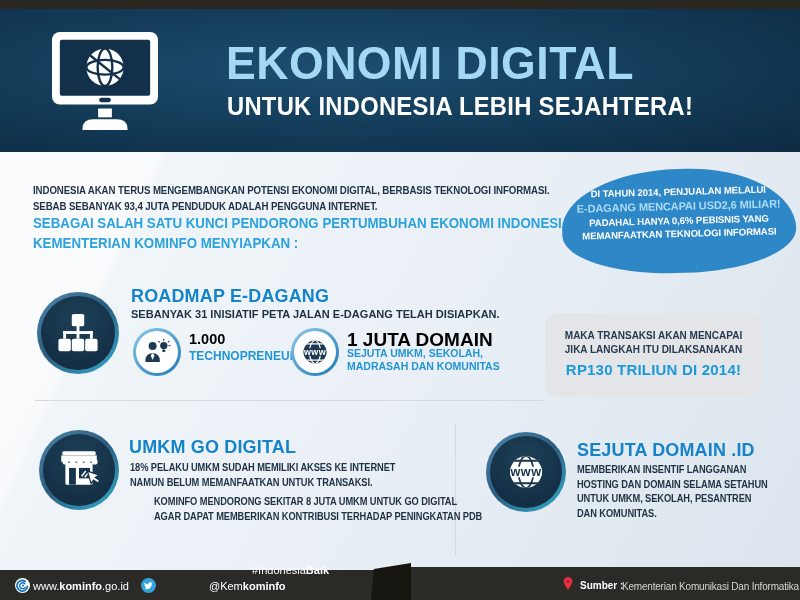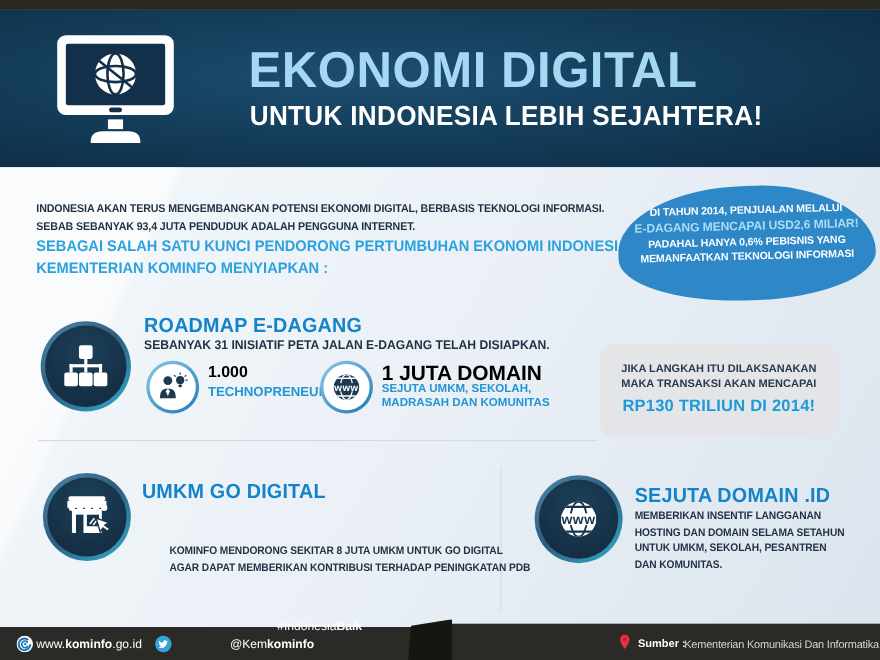--- a/index.html
+++ b/index.html
@@ -231,22 +231,22 @@
         <text x="20" y="23.6" text-anchor="middle" font-family="Liberation Sans, sans-serif" font-size="10.5" font-weight="bold" fill="#ffffff" letter-spacing="0.5">www</text>
       </svg>
     </div>
   </div>
   <div class="abs stat-value sv2">1 JUTA DOMAIN</div>
   <div class="abs stat-label sl2a">SEJUTA UMKM, SEKOLAH,</div>
   <div class="abs stat-label sl2b">MADRASAH DAN KOMUNITAS</div>
 
   <div class="abs proj">
     <div class="proj-inner">
+      <div class="proj-line">MAKA TRANSAKSI AKAN MENCAPAI</div>
       <div class="proj-line">JIKA LANGKAH ITU DILAKSANAKAN</div>
-      <div class="proj-line">MAKA TRANSAKSI AKAN MENCAPAI</div>
       <div class="proj-hl">RP130 TRILIUN DI 2014!</div>
     </div>
   </div>
 
   <div class="abs div-h"></div>
   <div class="abs div-v"></div>
 
   <div class="abs big-circle umkm-circle">
     <div class="inner">
       <svg width="46" height="46" viewBox="0 0 44 44">
@@ -264,20 +264,24 @@
         <rect x="22" y="20" width="10.5" height="10" fill="#16344c"></rect>
         <g stroke="#ffffff" stroke-width="1.4">
           <path d="M24.5 28 l4 -5"></path>
           <path d="M27.5 29 l3.5 -4.5"></path>
         </g>
         <path d="M30 23 l3.6 12 2.3 -3.4 4.2 2.9 1.7 -2.4 -4.2 -2.9 3.4 -2.4 z" fill="#ffffff" stroke="#16344c" stroke-width="1.2"></path>
       </svg>
     </div>
   </div>
   <div class="abs sec-title umkm-title">UMKM GO DIGITAL</div>
+  <div class="abs umkm-p1">
+    <div class="para">18% PELAKU UMKM SUDAH MEMILIKI AKSES KE INTERNET</div>
+    <div class="para">NAMUN BELUM MEMANFAATKAN UNTUK TRANSAKSI.</div>
+  </div>
   <div class="abs umkm-p2">
     <div class="para">KOMINFO MENDORONG SEKITAR 8 JUTA UMKM UNTUK GO DIGITAL</div>
     <div class="para">AGAR DAPAT MEMBERIKAN KONTRIBUSI TERHADAP PENINGKATAN PDB</div>
   </div>
 
   <div class="abs big-circle sej-circle">
     <div class="inner">
       <svg width="46" height="46" viewBox="0 0 40 40">
         <defs>
             <clipPath id="gclipB">

